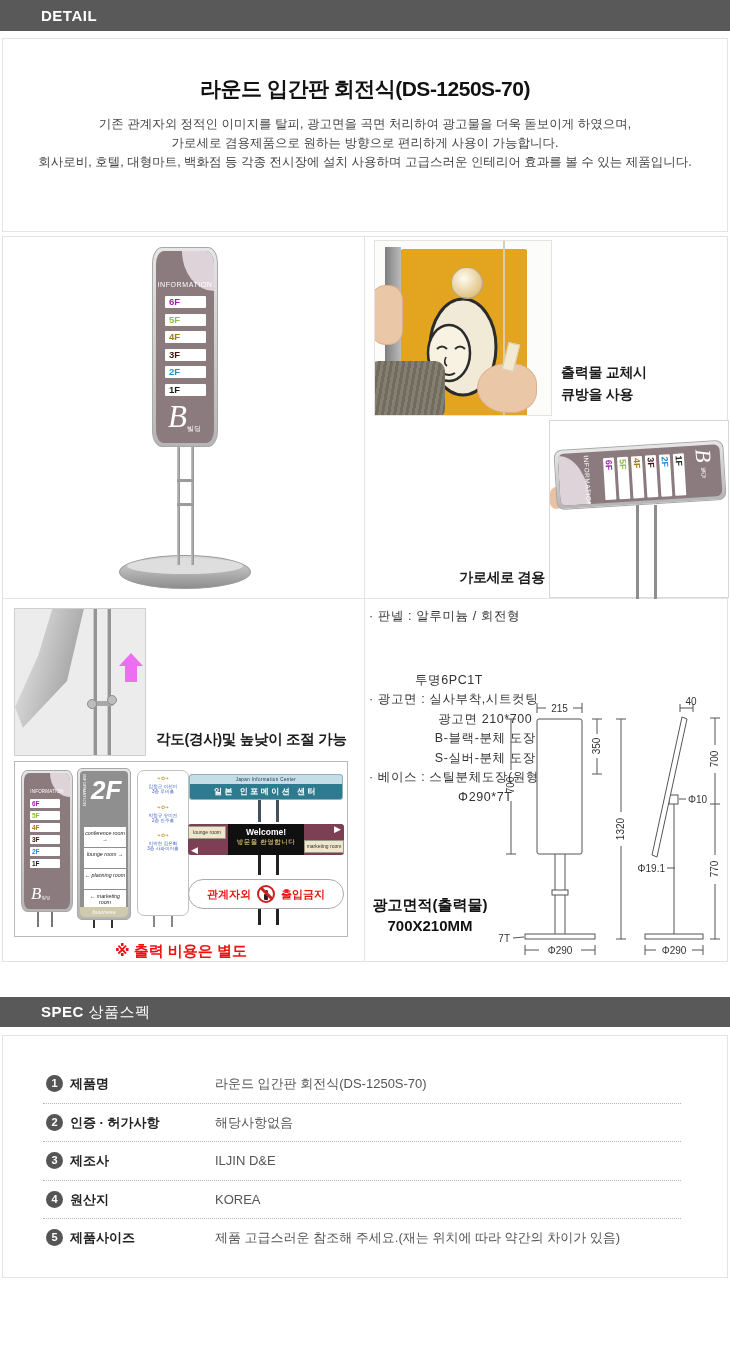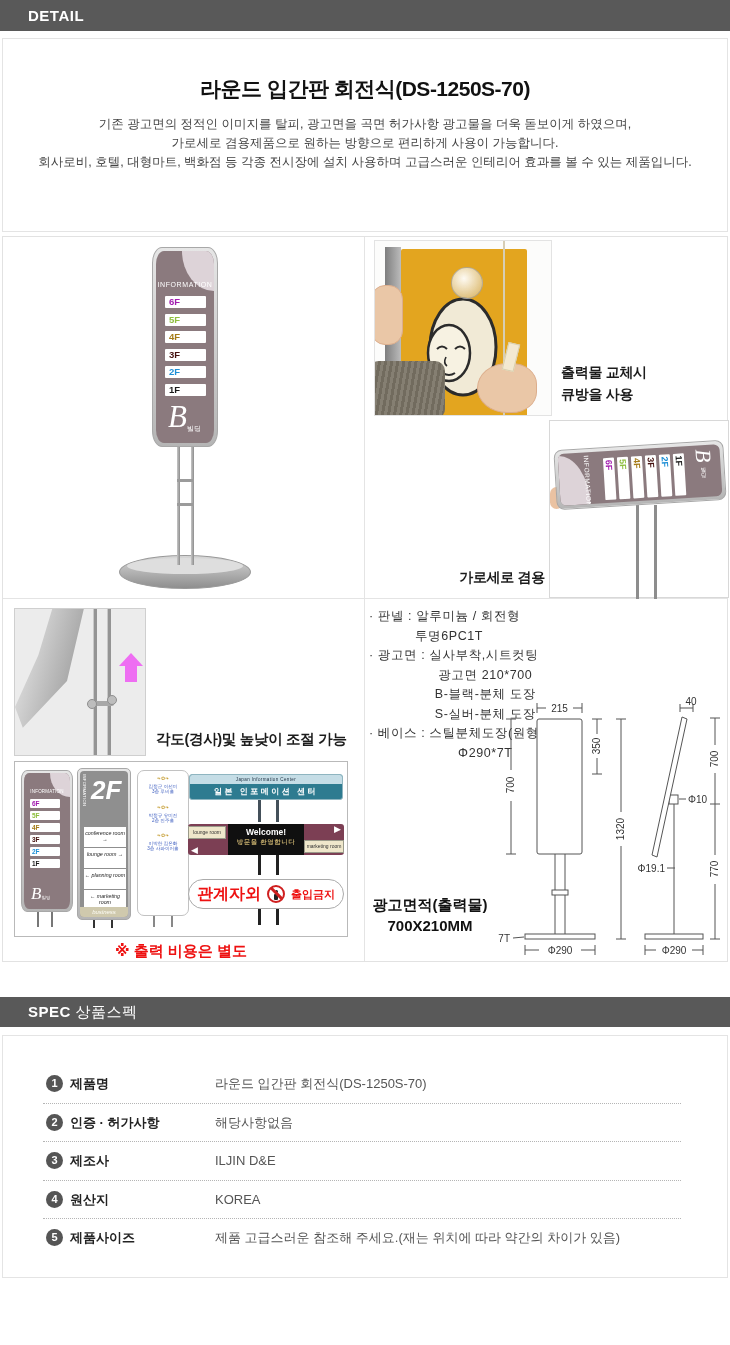--- a/index.html
+++ b/index.html
@@ -1,38 +1,38 @@
 <!DOCTYPE html>
 <html><head>
 <meta charset="utf-8">
 <style>
   html,body{margin:0;padding:0;background:#fff;}
   body{font-family:"Liberation Sans","DejaVu Sans",sans-serif;color:#333;}
   #page{position:relative;width:730px;height:1345px;background:#fff;overflow:hidden;}
   .abs{position:absolute;}
   .hbar{position:absolute;left:0;width:730px;height:31px;background:#595959;color:#fff;
-        font-weight:bold;font-size:15px;line-height:31px;padding-left:28px;box-sizing:border-box;letter-spacing:.5px;}
+        font-weight:bold;font-size:15px;line-height:31px;padding-left:41px;box-sizing:border-box;letter-spacing:.5px;}
   .panel{position:absolute;box-sizing:border-box;background:#fff;border:1px solid #e4e4e4;}
   .gridline{position:absolute;background:#e4e4e4;}
   
   .title{margin-top:36px;text-align:center;font-size:21px;font-weight:bold;color:#111;letter-spacing:-.5px;}
   .desc{margin-top:12px;text-align:center;font-size:12.5px;line-height:19px;color:#444;}
   
   .frame{position:absolute;box-sizing:border-box;background:linear-gradient(180deg,#e6e6e6,#b5b5b5);
          border:1px solid #a8a8a8;}
   .bodym{position:absolute;overflow:hidden;}
   .strip{position:absolute;background:#fff;border-radius:1px;}
   .bigB{font-family:"Liberation Serif","DejaVu Serif",serif;font-style:italic;color:#fff;}
   .pole{position:absolute;width:3px;background:linear-gradient(90deg,#c6c6c6,#8d8d8d);}
   .stub{position:absolute;width:3px;background:#555;}
   
   .cap{position:absolute;font-size:14px;font-weight:bold;color:#1c1c1c;letter-spacing:-.3px;}
   
   .sline{font-size:12.5px;line-height:19.5px;color:#333;letter-spacing:.6px;white-space:pre;}
-  .ind1{padding-left:46px;}
+  .ind1{padding-left:46px;margin-top:44px;}
   .ind2{padding-left:58px;text-align:center;}
   
   .tiny{line-height:1.15;}
   
   .srow{position:relative;height:37.5px;}
   .srow.sep{border-bottom:1px dotted #b5b5b5;}
   .snum{position:absolute;left:3px;top:10px;width:17px;height:17px;border-radius:50%;background:#555;
         color:#fff;font-size:11px;font-weight:bold;text-align:center;line-height:17px;}
   .slab{position:absolute;left:27px;top:0;line-height:37.5px;font-size:13px;font-weight:bold;color:#222;}
   .sval{position:absolute;left:172px;top:0;line-height:37.5px;font-size:13px;color:#555;}
@@ -45,21 +45,21 @@
 
 <div id="page">
 
   <div class="hbar" style="top: 0px; background-color: rgb(89, 89, 89);">
     <span>DETAIL</span>
   </div>
 
   <div class="panel" style="left:2px;top:38px;width:726px;height:194px;">
     <div class="title">라운드 입간판 회전식(DS-1250S-70)</div>
     <div class="desc">
-      <div>기존 광고면의 정적인 이미지를 탈피, 광고면을 곡면 허가사항 광고물을 더욱 돋보이게 하였으며,</div>
+      <div>기존 관계자외 정적인 이미지를 탈피, 광고면을 곡면 처리하여 광고물을 더욱 돋보이게 하였으며,</div>
       <div>가로세로 겸용제품으로 원하는 방향으로 편리하게 사용이 가능합니다.</div>
       <div>회사로비, 호텔, 대형마트, 백화점 등 각종 전시장에 설치 사용하며 고급스러운 인테리어 효과를 볼 수 있는 제품입니다.</div>
     </div>
   </div>
 
   <div class="panel" style="left:2px;top:236px;width:726px;height:726px;border-color:#e2e2e2;">
     <div class="gridline" style="left:361px;top:0;width:1px;height:100%;"></div>
     <div class="gridline" style="left:0;top:361px;width:100%;height:1px;"></div>
 
     <div class="abs" style="left:0;top:0;width:361px;height:361px;">
@@ -257,21 +257,21 @@
           <div class="abs tiny" style="left:0;top:2px;width:38px;height:13px;background:#efe7cb;border:1px solid #9a9a8a;box-sizing:border-box;font-size:5px;color:#333;text-align:center;line-height:11px;">lounge room</div>
           <div class="abs tiny" style="right:0;bottom:2px;width:40px;height:13px;background:#efe7cb;border:1px solid #9a9a8a;box-sizing:border-box;font-size:5px;color:#333;text-align:center;line-height:11px;">marketing room</div>
           <div class="abs" style="right:3px;top:0px;color:#fff;font-size:9px;">▶</div>
           <div class="abs" style="left:3px;bottom:0px;color:#fff;font-size:9px;">◀</div>
         </div>
         <div class="stub" style="left:243px;top:93px;height:20px;background:#222;"></div>
         <div class="stub" style="left:261px;top:93px;height:20px;background:#222;"></div>
 
         <div class="abs" style="left:173px;top:117px;width:156px;height:30px;background:#fff;border:1px solid #ababab;border-radius:15px;box-sizing:border-box;
              display:flex;align-items:center;justify-content:center;gap:6px;">
-          <span style="font-size: 16px; font-weight: bold; color: rgb(238, 17, 17);">관계자외</span>
+          <span style="font-size: 11px; font-weight: bold; color: rgb(238, 17, 17);">관계자외</span>
           <span class="abs" style="position:relative;display:inline-block;width:18px;height:18px;border:2.5px solid #cf1f1f;border-radius:50%;background:#fff;box-sizing:border-box;">
             <span style="position:absolute;left:5.5px;top:3px;width:3px;height:3px;background:#222;border-radius:50%;"></span>
             <span style="position:absolute;left:5px;top:6.5px;width:4px;height:6px;background:#222;border-radius:1px;"></span>
             <span style="position:absolute;left:5.5px;top:-1px;width:2.5px;height:15px;background:#cf1f1f;transform:rotate(-45deg);transform-origin:center;"></span>
           </span>
           <span style="font-size: 11px; font-weight: bold; color: rgb(238, 17, 17);">출입금지</span>
         </div>
         <div class="stub" style="left:243px;top:147px;height:16px;background:#222;"></div>
         <div class="stub" style="left:261px;top:147px;height:16px;background:#222;"></div>
       </div>

